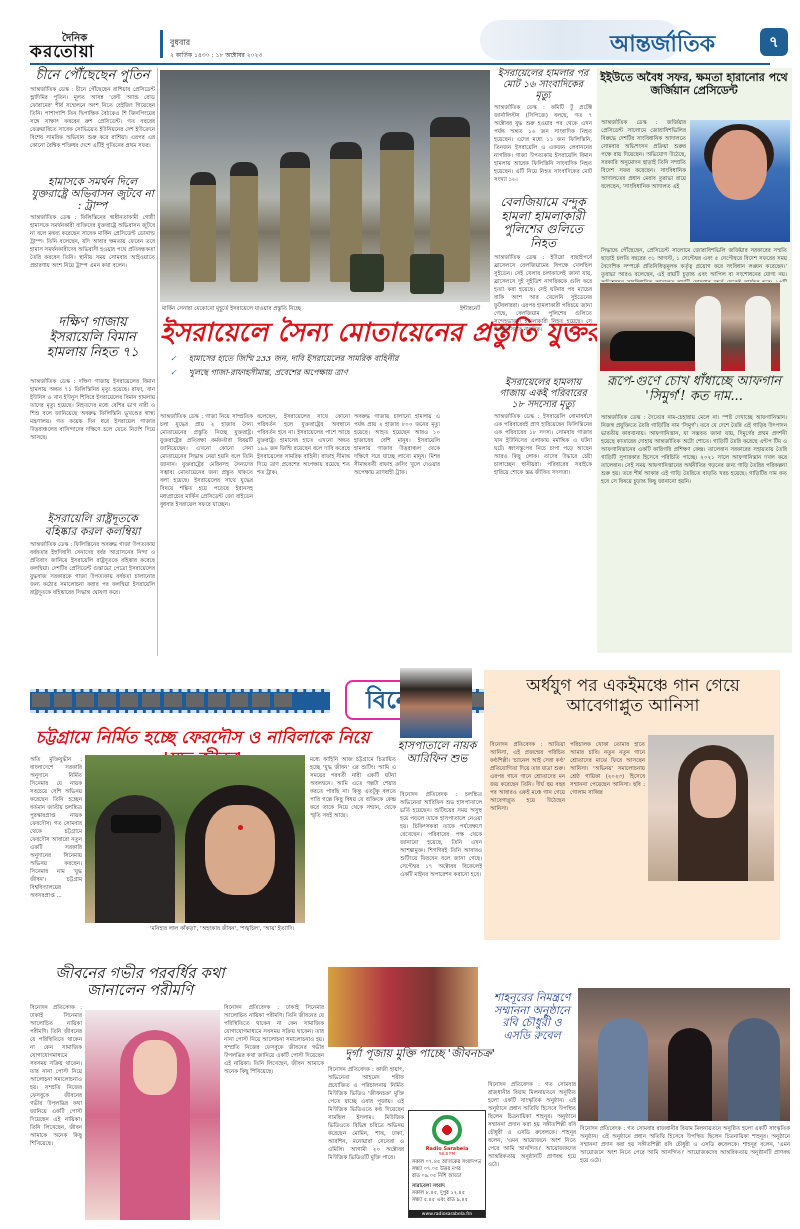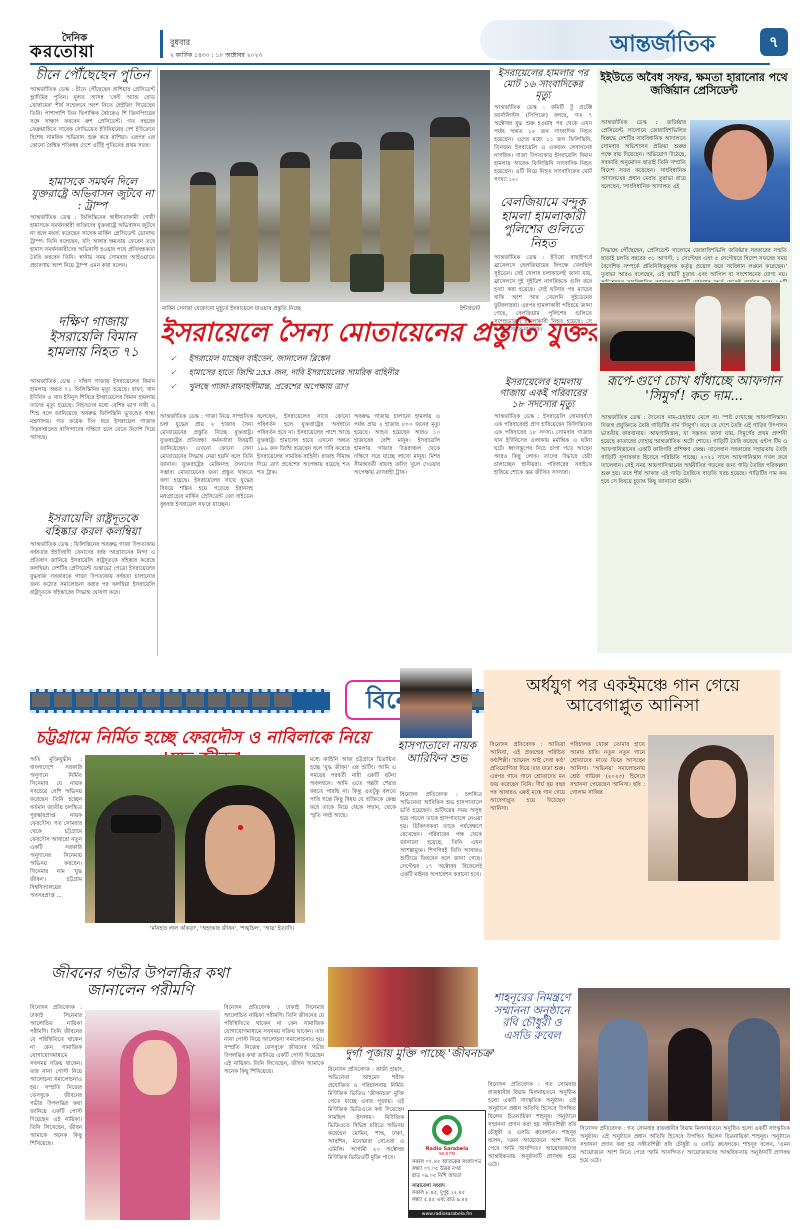--- a/index.html
+++ b/index.html
@@ -82,21 +82,20 @@
   <div class="soldier" style="left:220px;width:34px;height:150px"></div>
   <div class="soldier" style="left:270px;width:40px;height:165px"></div>
   <div style="position:absolute;left:190px;bottom:10px;width:34px;height:38px;background:#2f3a2a;border-radius:4px"></div>
   <div style="position:absolute;left:250px;bottom:8px;width:34px;height:40px;background:#2f3a2a;border-radius:4px"></div>
 </div>
 <div class="abs caption" style="left:162px;top:305px">মার্কিন সেনারা যেকোনো মুহূর্তে ইসরায়েলে যাওয়ার প্রস্তুতি নিচ্ছে</div>
 <div class="abs caption" style="left:460px;top:305px">ইন্টারনেট</div>
 
 <div class="abs main-hl" style="left:160px;width:435px;font-size:26px">ইসরায়েলে সৈন্য মোতায়েনের প্রস্তুতি যুক্তরাষ্ট্রের</div>
 <div class="abs bullets" style="left:170px;top:352px;width:300px">
-  <div class="bullet"><span class="chk">✓</span><span>ইসরায়েল যাচ্ছেন বাইডেন, জানালেন ব্লিঙ্কেন</span></div>
   <div class="bullet"><span class="chk">✓</span><span>হামাসের হাতে জিম্মি 233 জন, দাবি ইসরায়েলের সামরিক বাহিনীর</span></div>
   <div class="bullet"><span class="chk">✓</span><span>খুলছে গাজা-রাফাহসীমান্ত, প্রবেশের অপেক্ষায় ত্রাণ</span></div>
 </div>
 <div class="abs col" style="left:160px;top:412px;width:93px;height:240px">আন্তর্জাতিক ডেস্ক : গাজা নিয়ে সাম্প্রতিক চলা যুদ্ধের প্রায় ২ হাজার সৈন্য মোতায়েনের প্রস্তুতি নিচ্ছে যুক্তরাষ্ট্র। যুক্তরাষ্ট্রের প্রতিরক্ষা কর্মকর্তারা বিষয়টি জানিয়েছেন। এখনো কোনো সেনা মোতায়েনের সিদ্ধান্ত নেয়া হয়নি বলে তিনি জানান। যুক্তরাষ্ট্রের মেরিনসহ সৈন্যদের সম্ভাব্য মোতায়েনের জন্য প্রস্তুত থাকতে বলা হয়েছে। ইসরায়েলের সাথে যুদ্ধের বিষয়ে শঙ্কিত হয়ে পড়েছে ইরানসহ মধ্যপ্রাচ্যের মার্কিন প্রেসিডেন্ট জো বাইডেন বুধবার ইসরায়েল সফরে যাচ্ছেন।</div>
 <div class="abs col" style="left:257px;top:412px;width:93px;height:240px">বলেছেন, ইসরায়েলের সাথে কোনো পরিবর্তন হলে যুক্তরাষ্ট্রের অবস্থানে পরিবর্তন হবে না। ইসরায়েলের পাশে আছে যুক্তরাষ্ট্র। হামাসের হাতে এখনো অন্তত ১৯৯ জন জিম্মি রয়েছেন বলে দাবি করেছে ইসরায়েলের সামরিক বাহিনী। রাফাহ সীমান্ত দিয়ে ত্রাণ প্রবেশের অপেক্ষায় রয়েছে শত শত ট্রাক।</div>
 <div class="abs col" style="left:354px;top:412px;width:86px;height:240px">অবরুদ্ধ গাজায় চালানো হামলায় এ পর্যন্ত প্রায় ২ হাজার ৮০০ জনের মৃত্যু হয়েছে। আহত হয়েছেন আরও ১০ হাজারের বেশি মানুষ। ইসরায়েলি হামলায় গাজার উত্তরাঞ্চল থেকে দক্ষিণে সরে যাচ্ছে লাখো মানুষ। মিশর সীমান্তবর্তী রাফাহ ক্রসিং খুলে দেওয়ার অপেক্ষায় ত্রাণবাহী ট্রাক।</div>
 
 <div class="abs" style="left:494px;top:68px;width:98px">
   <div class="hl" style="font-size:9.5px;margin-bottom:2px">ইসরায়েলের হামলার পর মোট ১৬ সাংবাদিকের মৃত্যু</div>
   <div class="col" style="height:90px">আন্তর্জাতিক ডেস্ক : কমিটি টু প্রটেক্ট জার্নালিস্টস (সিপিজে) বলছে, গত ৭ অক্টোবর যুদ্ধ শুরু হওয়ার পর থেকে এখন পর্যন্ত অন্তত ১৬ জন সাংবাদিক নিহত হয়েছেন। এদের মধ্যে ১১ জন ফিলিস্তিনি, তিনজন ইসরায়েলি ও একজন লেবাননের নাগরিক। গাজা উপত্যকায় ইসরায়েলি বিমান হামলায় আরেক ফিলিস্তিনি সাংবাদিক নিহত হয়েছেন। এটি নিয়ে নিহত সাংবাদিকের মোট সংখ্যা ১৬।</div>
@@ -151,21 +150,21 @@
 
 <div class="abs anisa-box"></div>
 <div class="abs hl" style="left:488px;top:676px;width:290px;font-size:17px;font-style:normal">অর্ধযুগ পর একইমঞ্চে গান গেয়ে আবেগাপ্লুত আনিসা</div>
 <div class="abs col" style="left:490px;top:740px;width:75px;height:195px">বিনোদন প্রতিবেদক : আতিয়া আনিসা, এই প্রজন্মের পরিচিত কণ্ঠশিল্পী। 'চ্যানেল আই সেরা কণ্ঠ' প্রতিযোগিতা দিয়ে তার যাত্রা শুরু। এরপর গানে গানে শ্রোতাদের মন জয় করেছেন তিনি। দীর্ঘ ছয় বছর পর আবারও একই মঞ্চে গান গেয়ে আবেগাপ্লুত হয়ে উঠেছেন আনিসা।</div>
 <div class="abs col" style="left:570px;top:740px;width:75px;height:195px">পরিচালক খোকা তোমার হাতে আমার চাবি। নতুন নতুন গানে শ্রোতাদের মাঝে ফিরে আসছেন আনিসা। 'অভিনয়' সমালোচনায় শ্রেষ্ঠ গায়িকা (২০২৩) হিসেবে সম্মাননা পেয়েছেন আনিসা। ছবি : গোলাম সাব্বির</div>
 <div class="abs photo anisa-photo">
   <div style="position:absolute;left:30px;top:10px;width:70px;height:136px;background:#3a2a22;border-radius:35px 35px 0 0"></div>
   <div style="position:absolute;left:42px;top:25px;width:46px;height:58px;background:#e3b9a3;border-radius:40%"></div>
 </div>
 
-<div class="abs hl" style="left:30px;top:965px;width:220px;font-size:15px">জীবনের গভীর উপলব্ধির কথা জানালেন পরীমণি</div>
+<div class="abs hl" style="left:30px;top:965px;width:220px;font-size:15px">জীবনের গভীর পরবর্ধির কথা জানালেন পরীমণি</div>
 <div class="abs col" style="left:30px;top:1003px;width:52px;height:218px">বিনোদন প্রতিবেদক : ঢাকাই সিনেমার আলোচিত নায়িকা পরীমণি। তিনি জীবনের যে পরিস্থিতিতে থাকেন না কেন সামাজিক যোগাযোগমাধ্যমে সবসময় সক্রিয় থাকেন। তার নানা পোস্ট নিয়ে আলোচনা সমালোচনাও হয়। সম্প্রতি নিজের ফেসবুকে জীবনের গভীর উপলব্ধির কথা জানিয়ে একটি পোস্ট দিয়েছেন এই নায়িকা। তিনি লিখেছেন, জীবন আমাকে অনেক কিছু শিখিয়েছে।</div>
 <div class="abs photo porimoni">
   <div style="position:absolute;left:35px;top:20px;width:70px;height:190px;background:#d15a82;border-radius:35px 35px 0 0"></div>
   <div style="position:absolute;left:48px;top:30px;width:44px;height:55px;background:#f0c9b7;border-radius:40%"></div>
 </div>
 <div class="abs col" style="left:224px;top:1003px;width:100px;height:218px">বিনোদন প্রতিবেদক : ঢাকাই সিনেমার আলোচিত নায়িকা পরীমণি। তিনি জীবনের যে পরিস্থিতিতে থাকেন না কেন সামাজিক যোগাযোগমাধ্যমে সবসময় সক্রিয় থাকেন। তার নানা পোস্ট নিয়ে আলোচনা সমালোচনাও হয়। সম্প্রতি নিজের ফেসবুকে জীবনের গভীর উপলব্ধির কথা জানিয়ে একটি পোস্ট দিয়েছেন এই নায়িকা। তিনি লিখেছেন, জীবন আমাকে অনেক কিছু শিখিয়েছে।</div>
 
 <div class="abs photo durga"></div>
 <div class="abs ent-hl" style="left:336px;top:1047px;width:168px;font-size:11px;color:#111;font-weight:normal">দুর্গা পূজায় মুক্তি পাচ্ছে 'জীবনচক্র'</div>
 <div class="abs col" style="left:328px;top:1065px;width:76px;height:156px">বিনোদন প্রতিবেদক : কাজী হায়াৎ, অভিনেতা আহমেদ শরীফ প্রযোজিত ও পরিচালনায় নির্মিত মিউজিক ভিডিও 'জীবনচক্র' মুক্তি পেতে যাচ্ছে এবার পূজায়। এই মিউজিক ভিডিওতে কণ্ঠ দিয়েছেন সামছিল ইসলাম। মিউজিক ভিডিওতে বিভিন্ন চরিত্রে অভিনয় করেছেন মোমিন, শান্ত, ঢাকা, আরশিন, মনোয়ারা সেতেরা ও এমিলি। আগামী ২০ অক্টোবর মিউজিক ভিডিওটি মুক্তি পাবে।</div>

